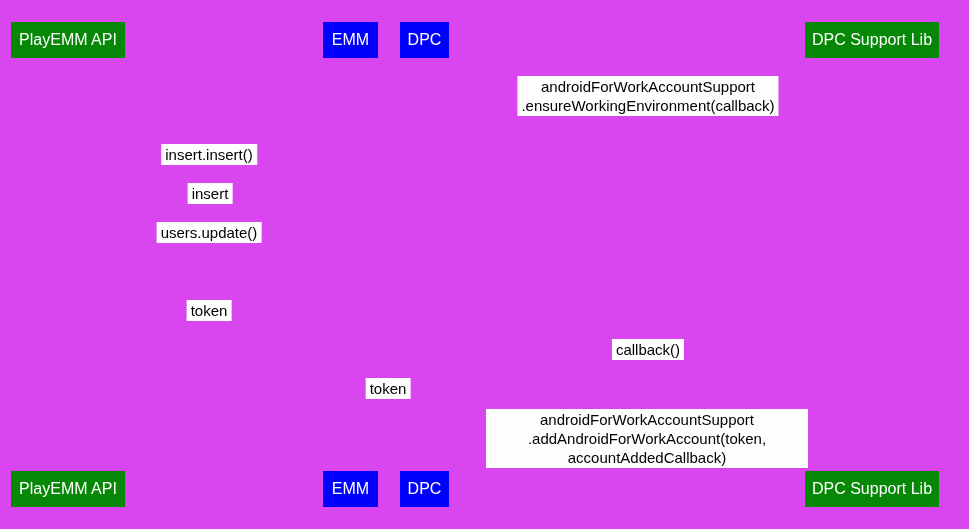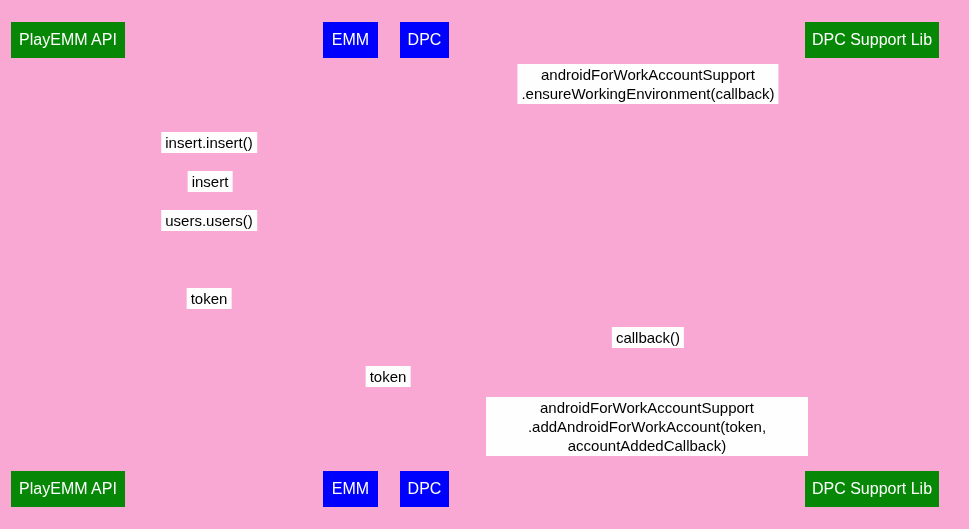--- a/index.html
+++ b/index.html
@@ -5,21 +5,21 @@
   html, body {
     margin: 0;
     padding: 0;
     background: #000000;
     font-family: "Liberation Sans", sans-serif;
   }
   #canvas {
     position: relative;
     width: 969px;
     height: 529px;
-    background: #f9a8d4;
+    background: #d946ef;
     overflow: hidden;
   }
   .participant {
     position: absolute;
     height: 36px;
     display: flex;
     align-items: center;
     justify-content: center;
     color: #ffffff;
     font-size: 16px;
@@ -29,20 +29,21 @@
   .msg {
     position: absolute;
     transform: translateX(-50%);
     background: #fefefe;
     color: #000000;
     font-size: 15px;
     line-height: 19px;
     padding: 1px 4px;
     white-space: pre-line;
     text-align: center;
+    margin-top: 12px;
   }
 </style>
 </head>
 <body>
 
 <div id="canvas">
 
   <div class="participant" style="left: 11px; top: 22px; width: 114px; background: rgb(6, 136, 6);">
     <span>PlayEMM API</span>
   </div>
@@ -56,21 +57,21 @@
     <span>DPC Support Lib</span>
   </div>
 
   <div class="msg" style="left:648px; top:64px;">androidForWorkAccountSupport
 .ensureWorkingEnvironment(callback)</div>
 
   <div class="msg" style="left:209px; top:132px;">insert.insert()</div>
 
   <div class="msg" style="left:210px; top:171px;">insert</div>
 
-  <div class="msg" style="left:209px; top:210px;">users.users()</div>
+  <div class="msg" style="left:209px; top:210px;">users.update()</div>
 
 
   <div class="msg" style="left:209px; top:288px;">token</div>
 
   <div class="msg" style="left:648px; top:327px;">callback()</div>
 
   <div class="msg" style="left:388px; top:366px;">token</div>
 
   <div class="msg" style="left:647px; top:397px;">androidForWorkAccountSupport
 .addAndroidForWorkAccount(token, accountAddedCallback)</div>

